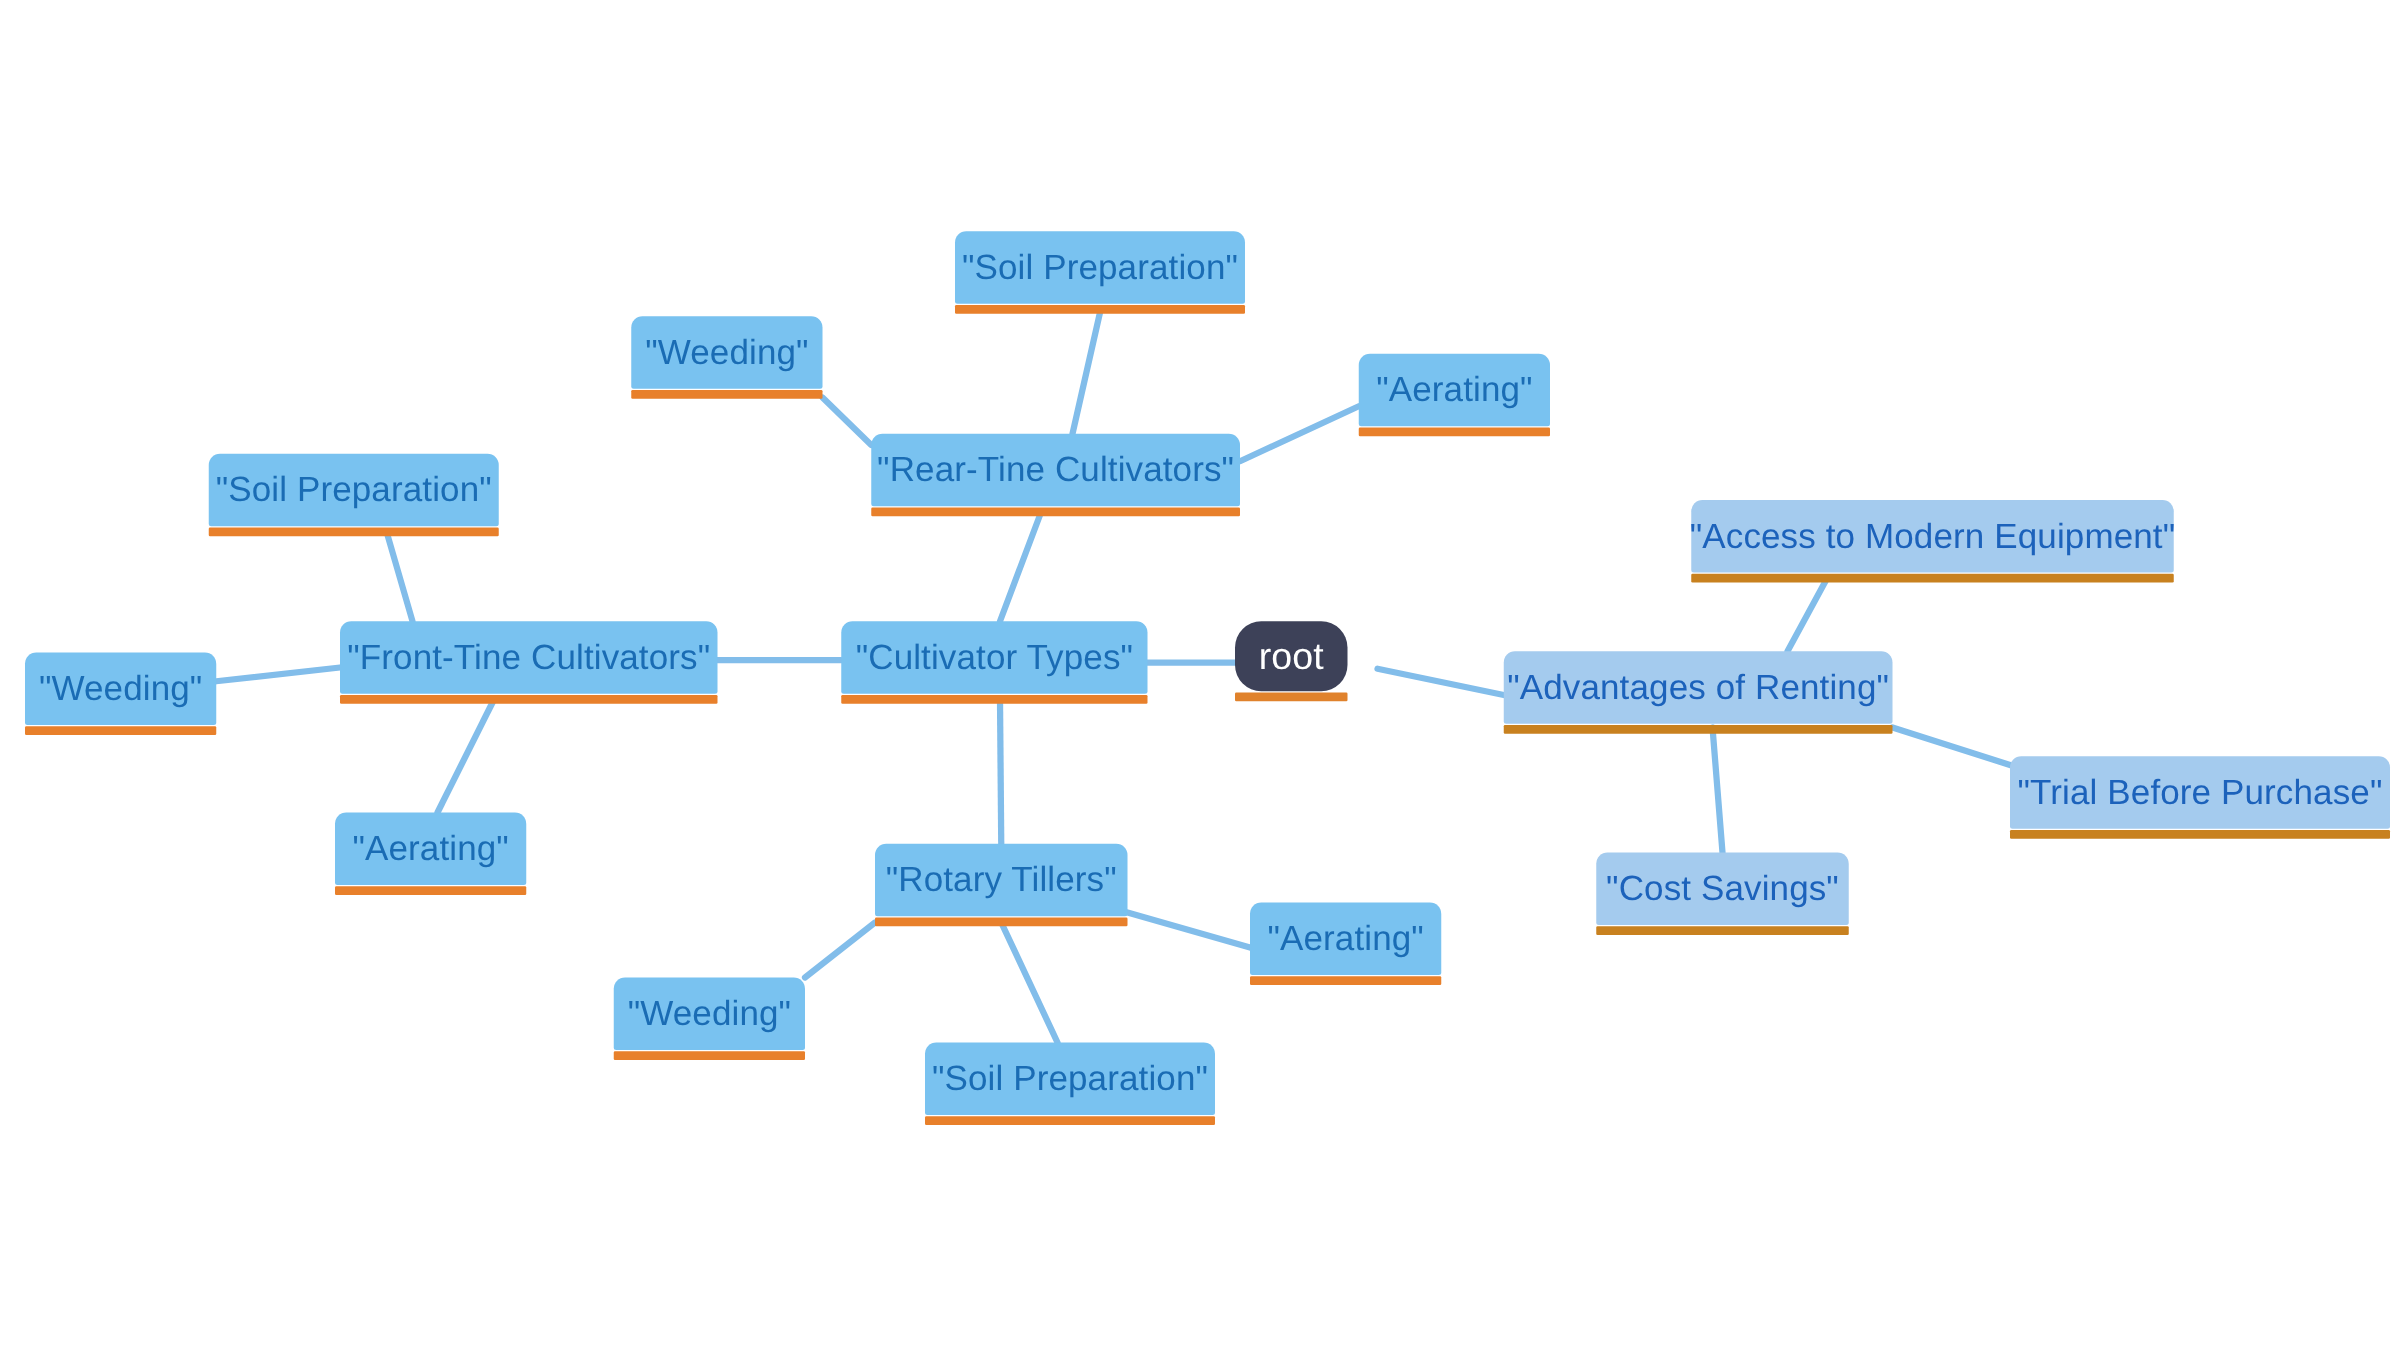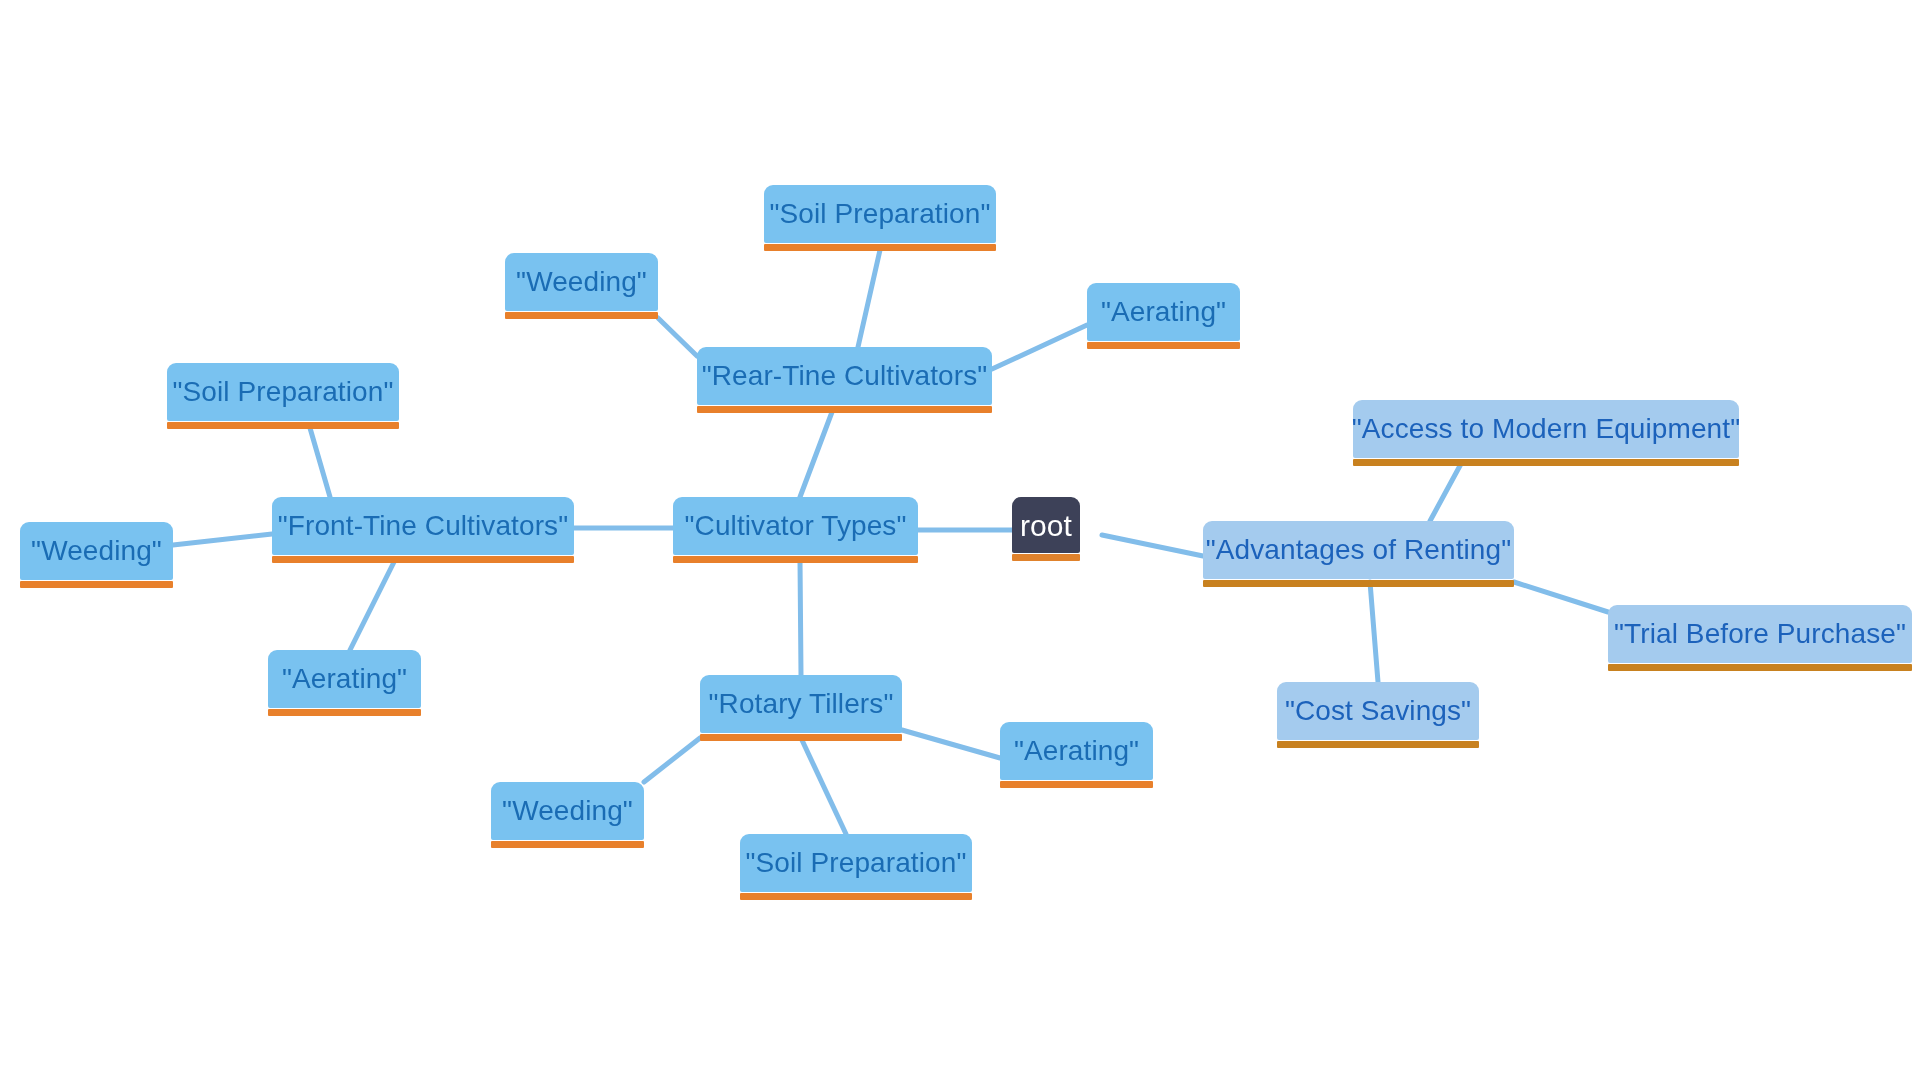--- a/index.html
+++ b/index.html
@@ -88,21 +88,21 @@
       <line x1="697" y1="356" x2="658" y2="318" stroke="#82bdea" stroke-width="5" stroke-linecap="round"></line>
       <line x1="992" y1="369" x2="1087" y2="325" stroke="#82bdea" stroke-width="5" stroke-linecap="round"></line>
       <line x1="902" y1="730" x2="1000" y2="758" stroke="#82bdea" stroke-width="5" stroke-linecap="round"></line>
       <line x1="700" y1="738" x2="644" y2="782" stroke="#82bdea" stroke-width="5" stroke-linecap="round"></line>
       <line x1="801" y1="738" x2="846" y2="834" stroke="#82bdea" stroke-width="5" stroke-linecap="round"></line>
       <line x1="1430" y1="521" x2="1462" y2="462" stroke="#82bdea" stroke-width="5" stroke-linecap="round"></line>
       <line x1="1514" y1="582" x2="1608" y2="612" stroke="#82bdea" stroke-width="5" stroke-linecap="round"></line>
       <line x1="1370" y1="582" x2="1378" y2="682" stroke="#82bdea" stroke-width="5" stroke-linecap="round"></line>
     </svg>
   <div id="node-layer">
-      <div class="node root" style="left: 1012px; top: 497px; width: 68px; height: 56px;">
+      <div class="node root" style="left: 988px; top: 497px; width: 90px; height: 56px; border-radius: 21px;">
         <span class="label">root</span>
         <span class="underline"></span>
       </div>
       <div class="node v-bright" style="left: 673px; top: 497px; width: 245px; height: 58px;">
         <span class="label">"Cultivator Types"</span>
         <span class="underline"></span>
       </div>
       <div class="node v-muted" style="left: 1203px; top: 521px; width: 311px; height: 58px;">
         <span class="label">"Advantages of Renting"</span>
         <span class="underline"></span>

